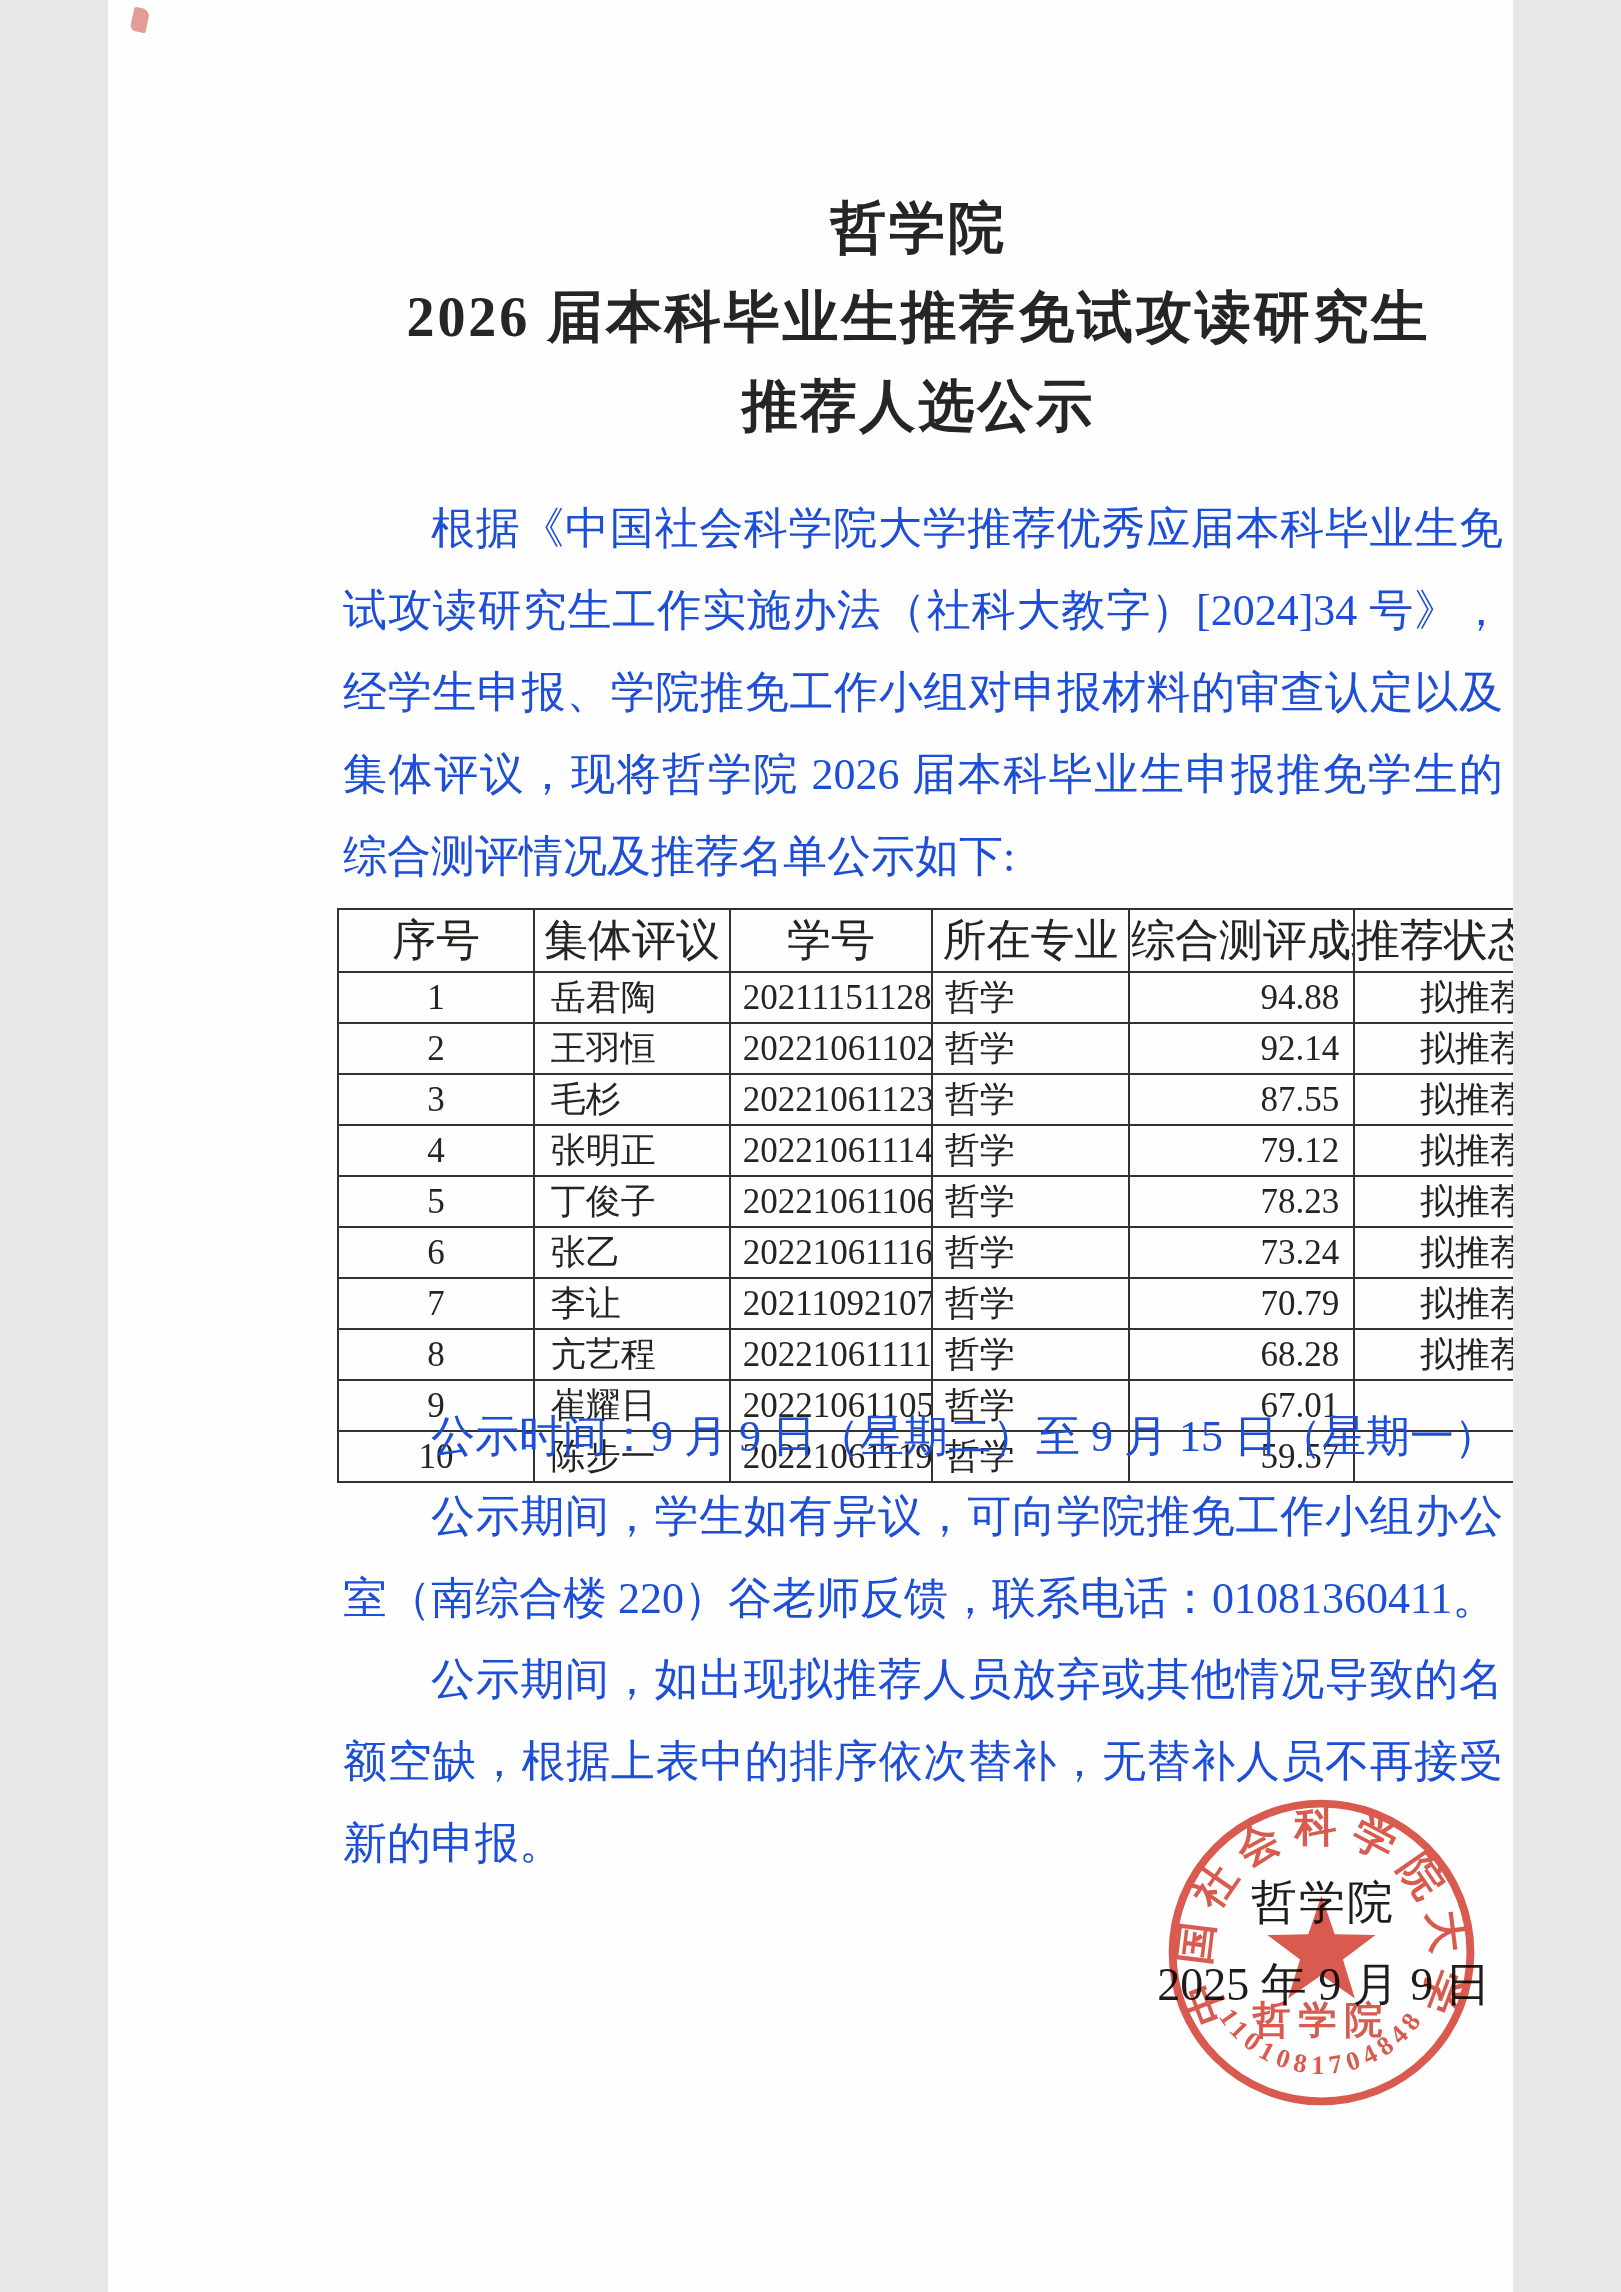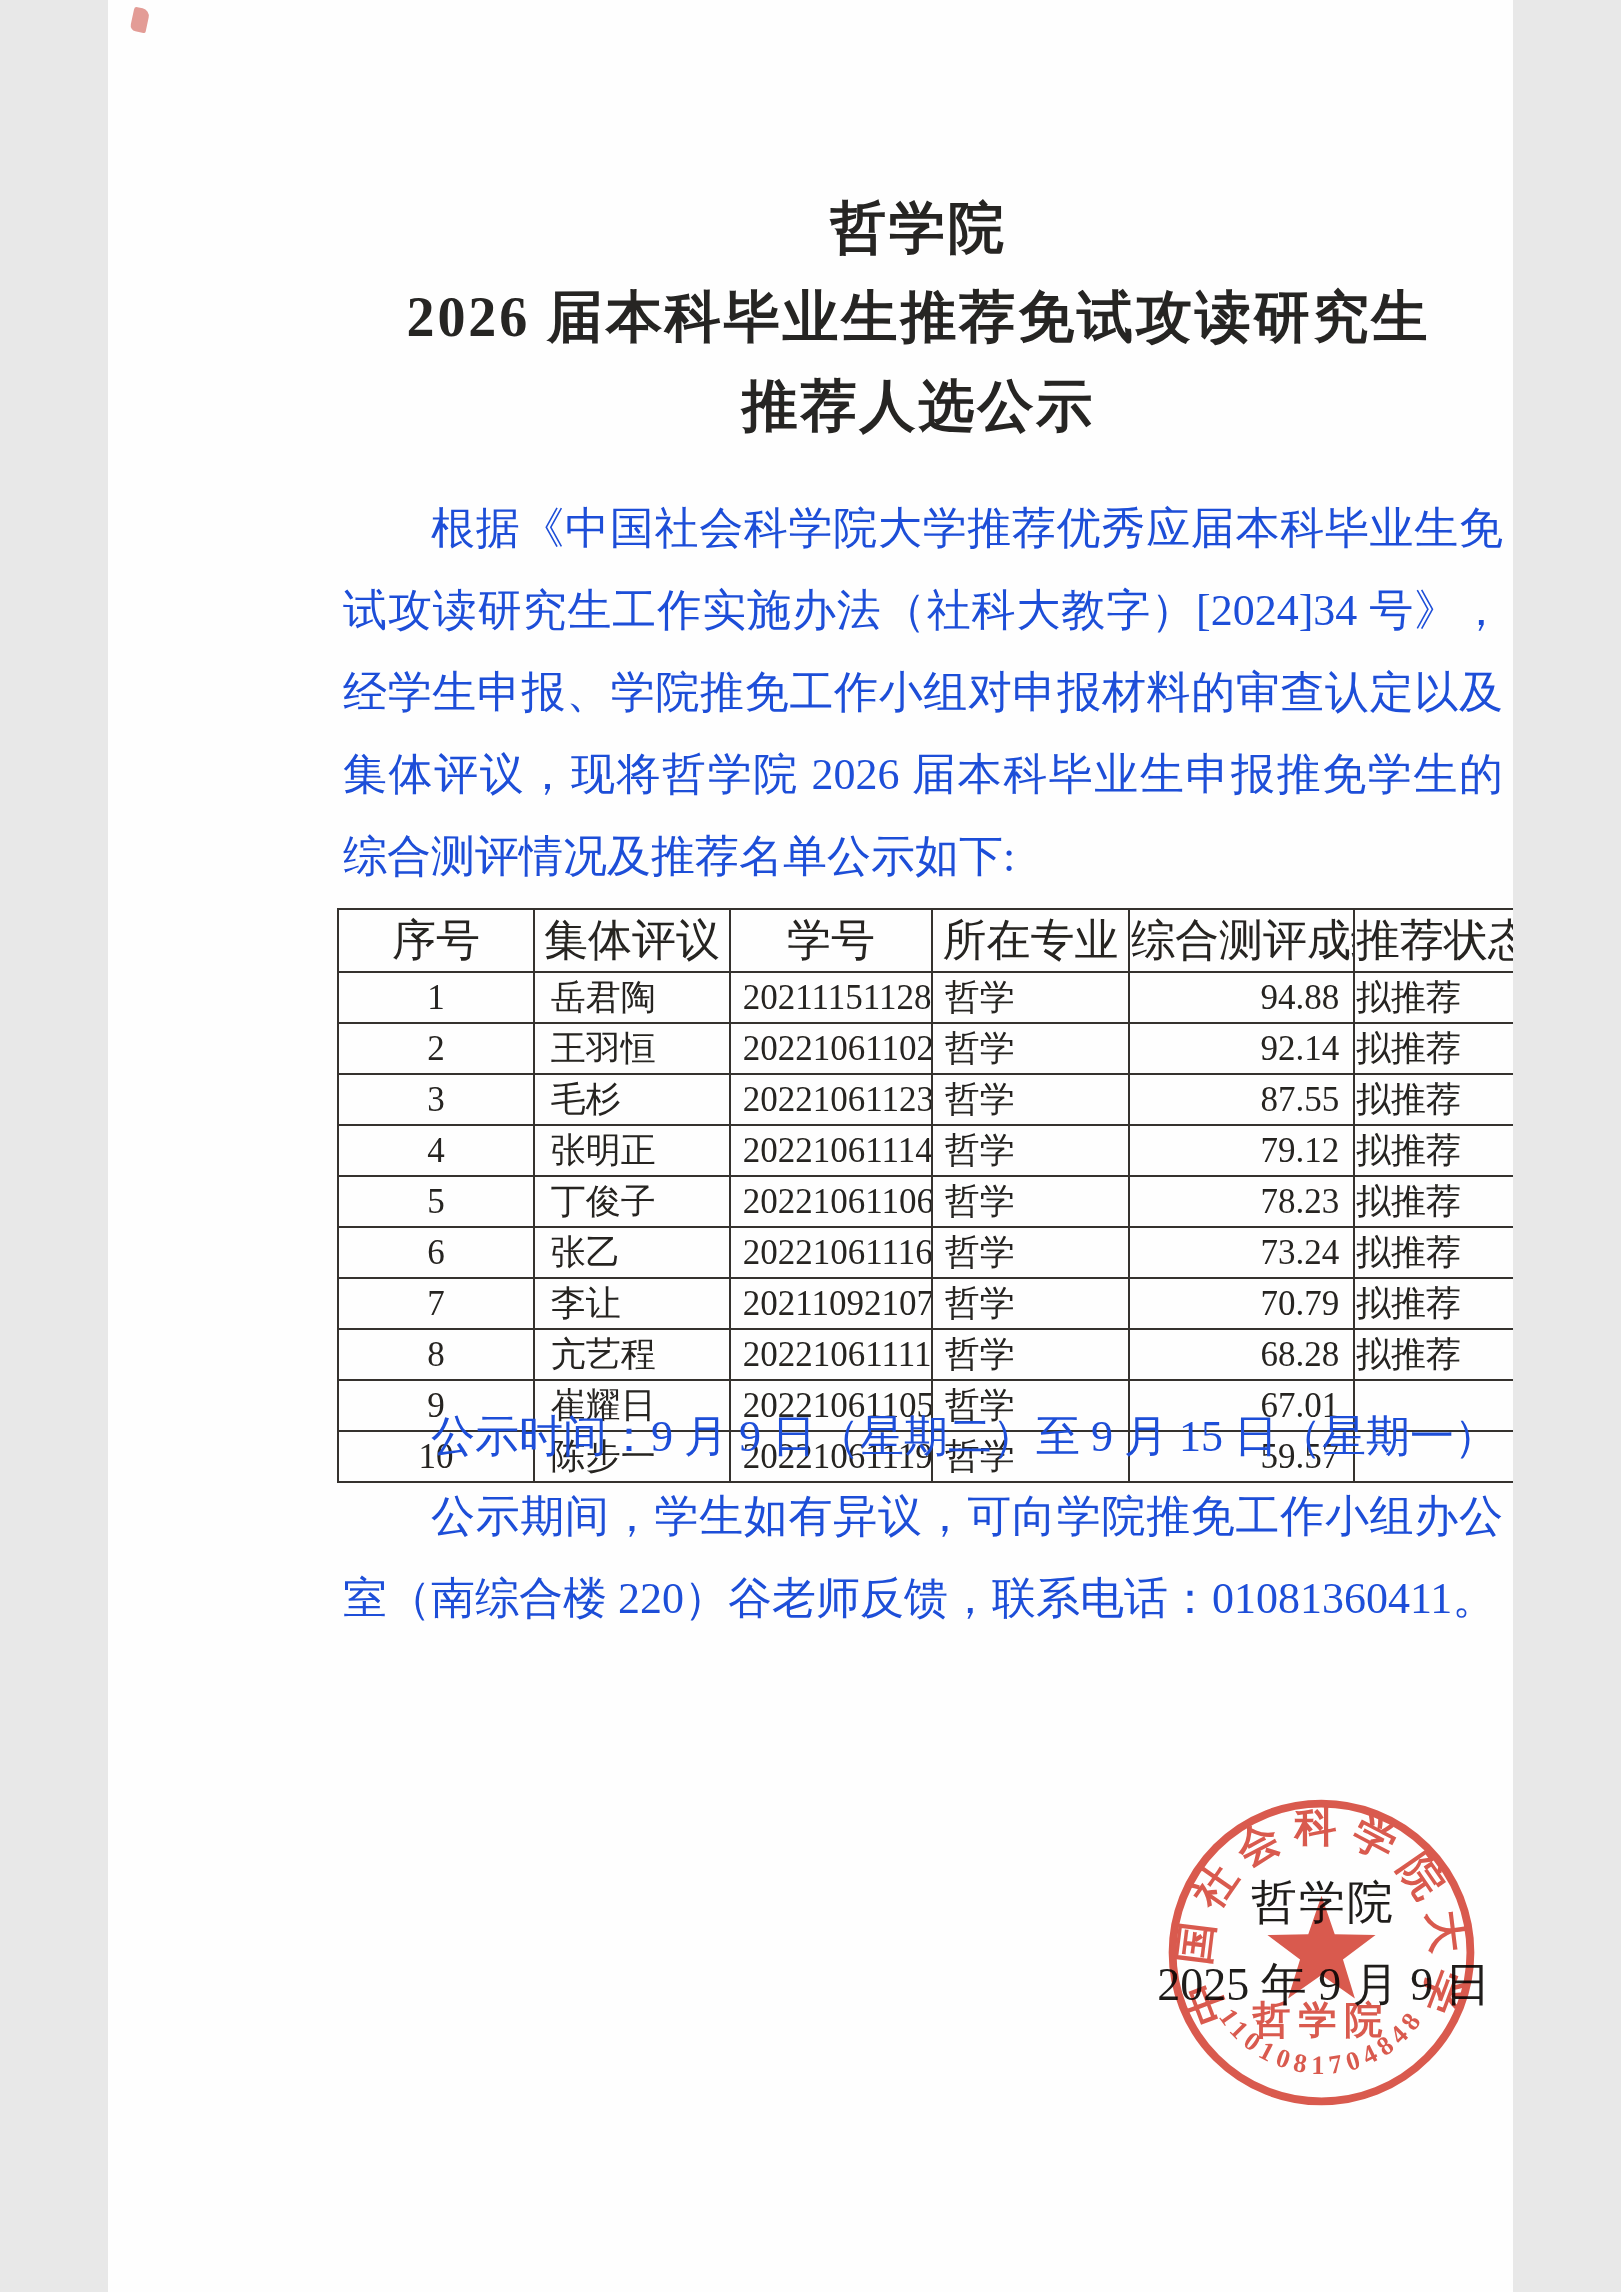--- a/index.html
+++ b/index.html
@@ -30,21 +30,21 @@
     border-collapse:collapse; table-layout:fixed; font-size:35px; color:#262421;
     background:#fefefe; }
   table.roster th, table.roster td { border:2px solid #35322e; overflow:hidden; white-space:nowrap; }
   table.roster th { height:49px; font-weight:normal; text-align:center; font-size:44px; }
   table.roster td { height:44px; }
   td.c0 { text-align:center; }
   td.c1 { text-align:left; padding-left:15.7px; }
   td.c2 { text-align:left; padding-left:11.8px; }
   td.c3 { text-align:left; padding-left:11.8px; }
   td.c4 { text-align:right; padding-right:13.7px; }
-  td.c5 { text-align:left; }
+  td.c5 { text-align:right; }
 
   .sig-org  { position:absolute; top:1872px; left:1029px; width:372px; text-align:center;
     font-size:46px; color:#1f1d1b; letter-spacing:2px; z-index:2; }
   .sig-date { position:absolute; top:1954px; left:1010px; width:412px; text-align:center;
     font-size:46px; color:#1f1d1b; z-index:2; }
 
   .seal { position:absolute; left:1045px; top:1784px; width:337px; height:337px;
     z-index:3; mix-blend-mode:multiply; opacity:.9; }
   .seal text { fill:#d6483a; font-family:"Liberation Serif","DejaVu Serif",serif; font-weight:bold; }
 </style>
@@ -172,20 +172,25 @@
       </tbody>
   </table>
 
   <div id="period" class="textcol">
       <div class="jline last indent">公示时间：9 月 9 日（星期二）至 9 月 15 日（星期一）</div>
     </div>
   <div id="objection" class="textcol">
       <div class="jline indent">公示期间，学生如有异议，可向学院推免工作小组办公</div>
       <div class="jline last">室（南综合楼 220）谷老师反馈，联系电话：01081360411。</div>
     </div>
+  <div id="replacement" class="textcol">
+      <div class="jline indent">公示期间，如出现拟推荐人员放弃或其他情况导致的名</div>
+      <div class="jline">额空缺，根据上表中的排序依次替补，无替补人员不再接受</div>
+      <div class="jline last">新的申报。</div>
+    </div>
 
   <div class="sig-org">哲学院</div>
   <div class="sig-date">2025 年 9 月 9 日</div>
 
   <svg class="seal" viewBox="0 0 344 344">
     <circle cx="172" cy="172" r="152" fill="none" stroke="#d6483a" stroke-width="8"></circle>
     <defs>
       <path id="sealTopArc" d="M 98.7 259.3 A 114 114 0 1 1 245.3 259.3" fill="none"></path>
       <path id="sealBottomArc" d="M 64.6 234 A 124 124 0 0 0 279.4 234" fill="none"></path>
     </defs>

